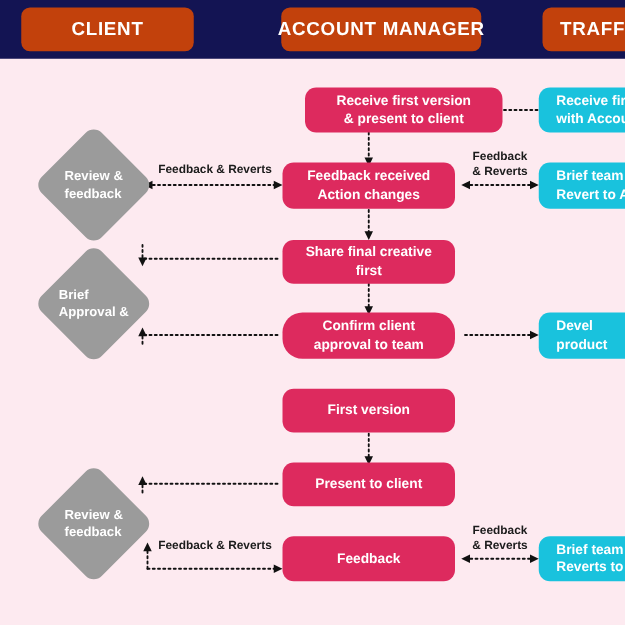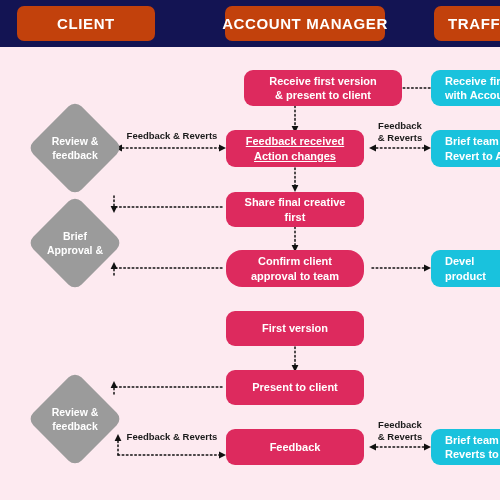--- a/index.html
+++ b/index.html
@@ -90,21 +90,21 @@
   }
   .diamond-label {
     position: absolute;
     left: 0;
     top: 0;
     width: 94px;
     height: 94px;
     display: flex;
     align-items: center;
     justify-content: center;
-    text-align: center;
+    text-align: left;
     color: #ffffff;
     font-size: 10.5px;
     font-weight: bold;
     line-height: 1.35;
     white-space: pre-line;
     overflow: hidden;
   }
 
   
   .edge-label {
@@ -210,21 +210,21 @@
     <div class="diamond-label">Review &amp;
 feedback</div>
   </div>
 
   <div class="node pink" style="left:226px; top:70px; width:158px; height:36px;margin-left:18px;">Receive first version
 &amp; present to client</div>
 
   <div class="node cyan clipped" style="left:431px; top:70px; width:120px; height:36px;">Receive first v
 with Accou</div>
 
-  <div class="node pink" style="left:226px; top:130px; width:138px; height:37px;text-decoration:underline;">Feedback received
+  <div class="node pink" style="left:226px; top:130px; width:138px; height:37px;">Feedback received
 Action changes</div>
 
   <div class="node cyan clipped" style="left:431px; top:130px; width:120px; height:37px;">Brief team
 Revert to Acc</div>
 
   <div class="node pink" style="left:226px; top:192px; width:138px; height:35px;">Share final creative first</div>
 
   <div class="node pink" style="left:226px; top:250px; width:138px; height:37px;border-radius:16px;">Confirm client
 approval to team</div>
 

